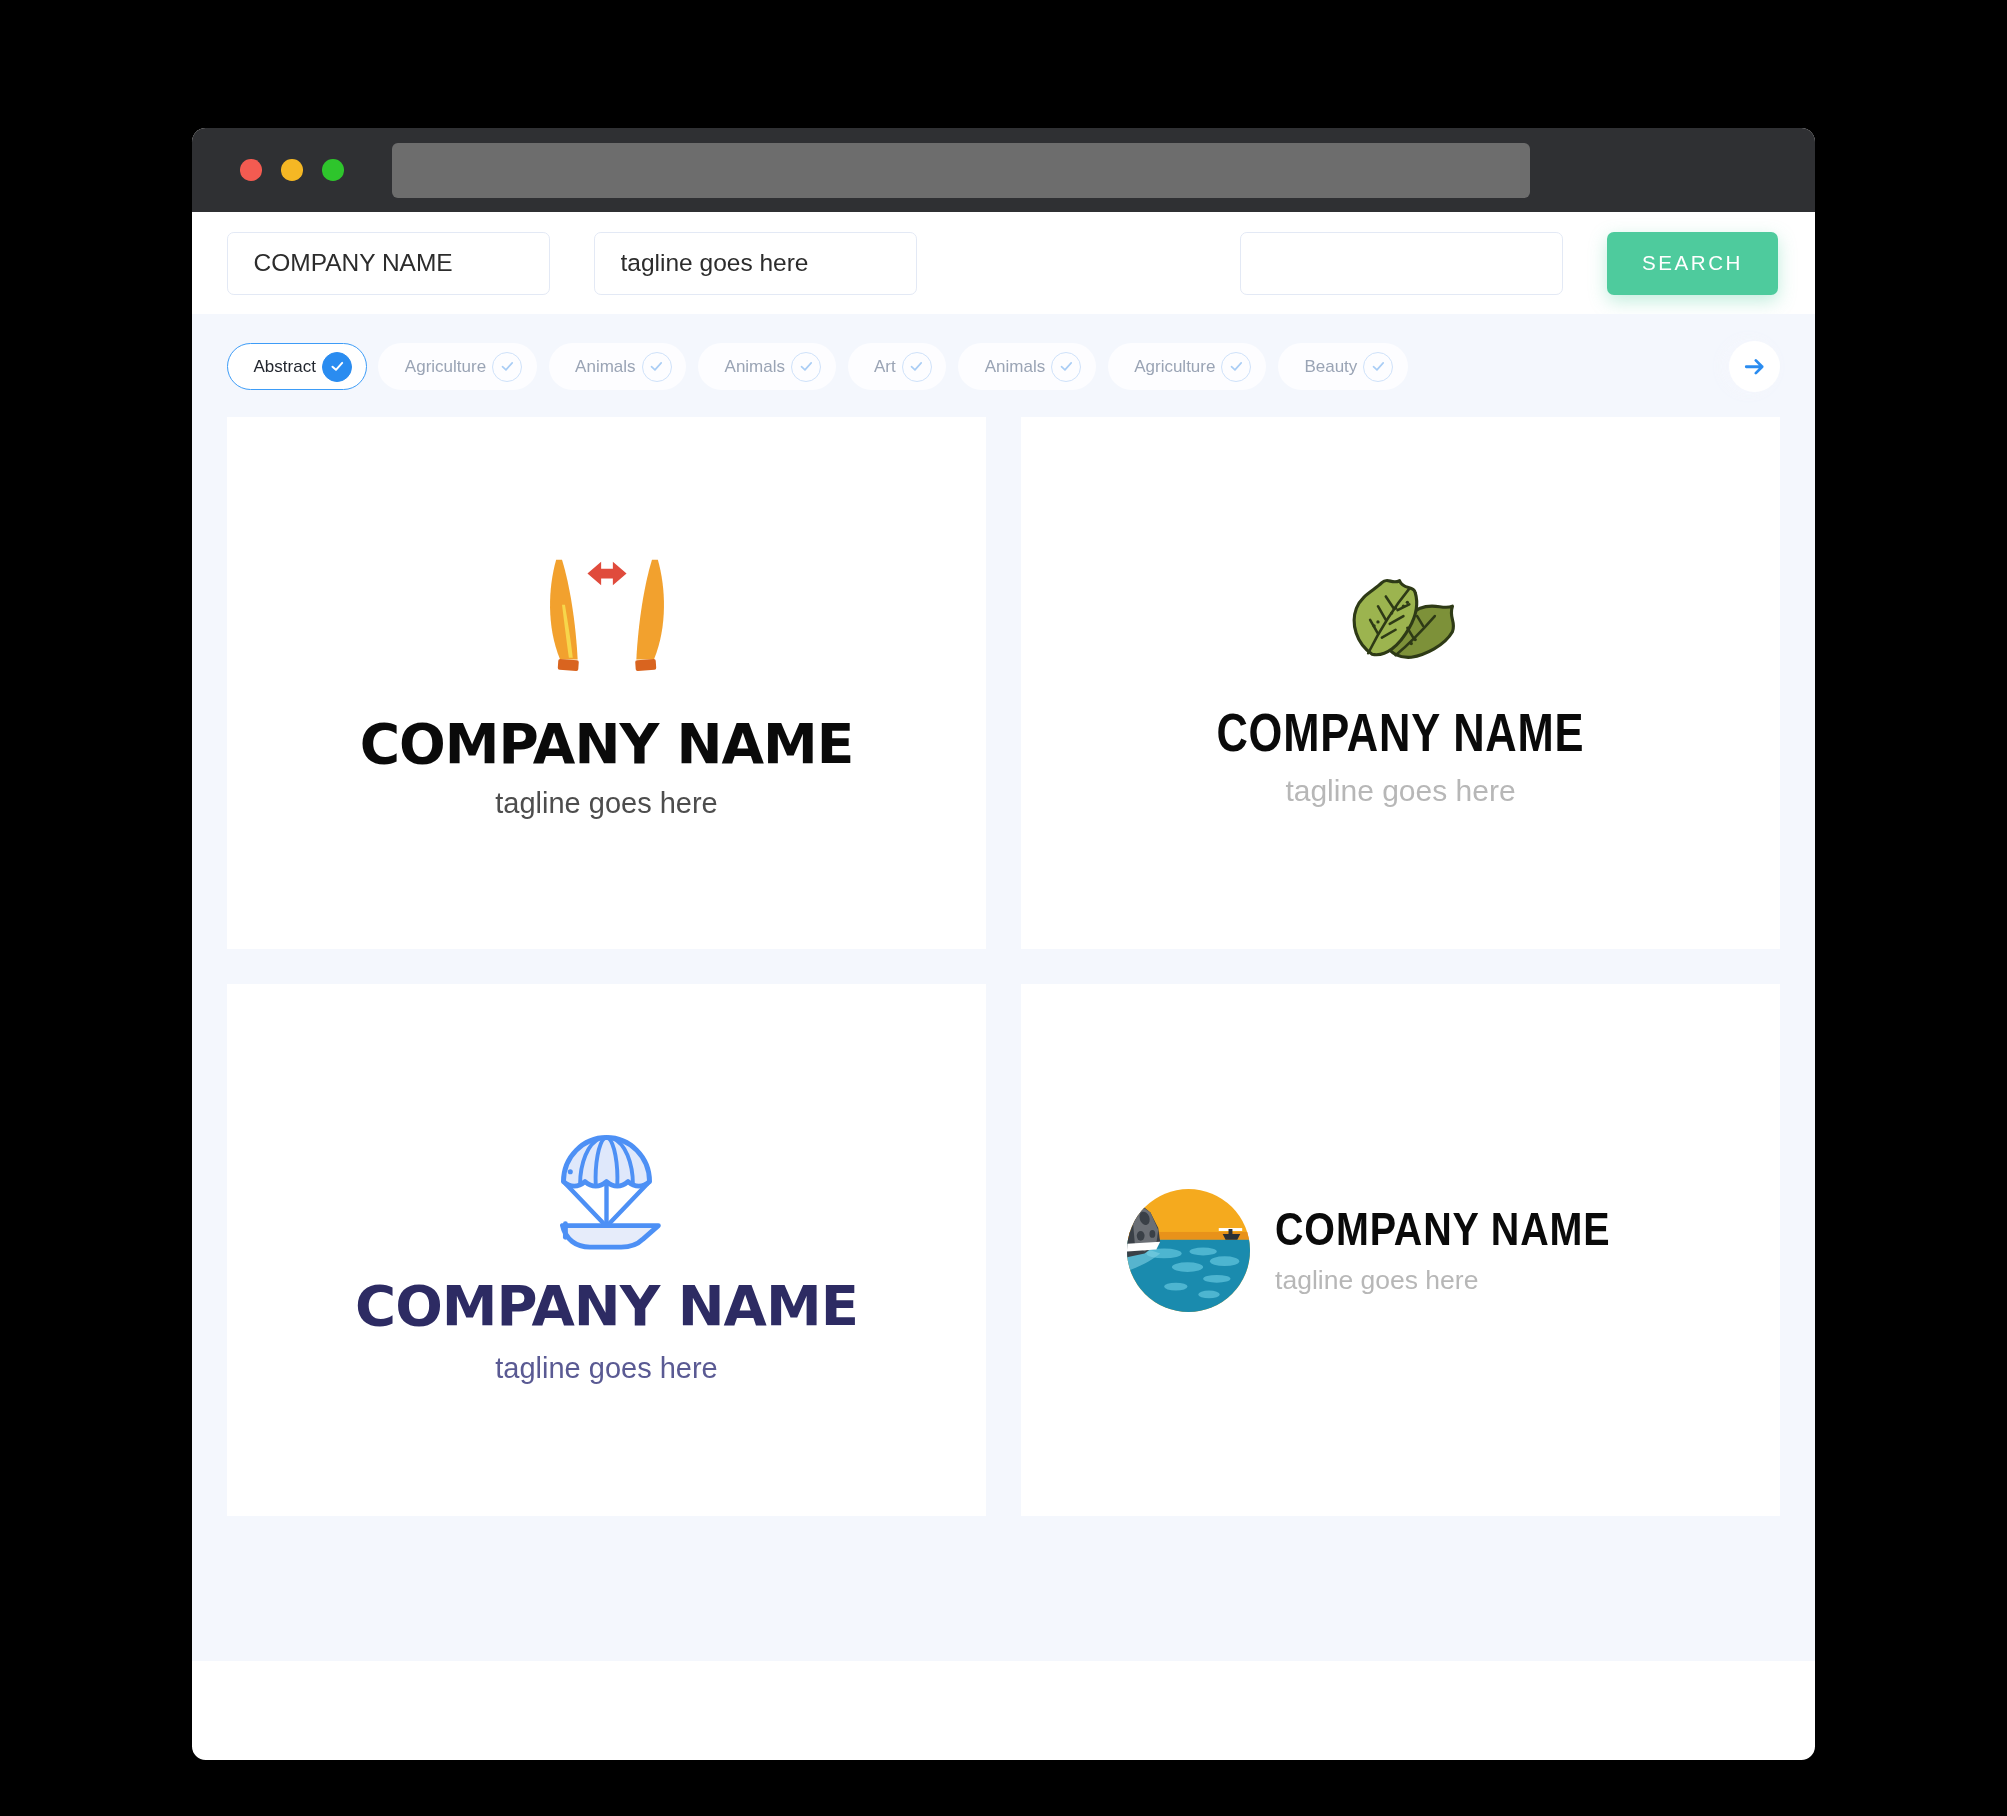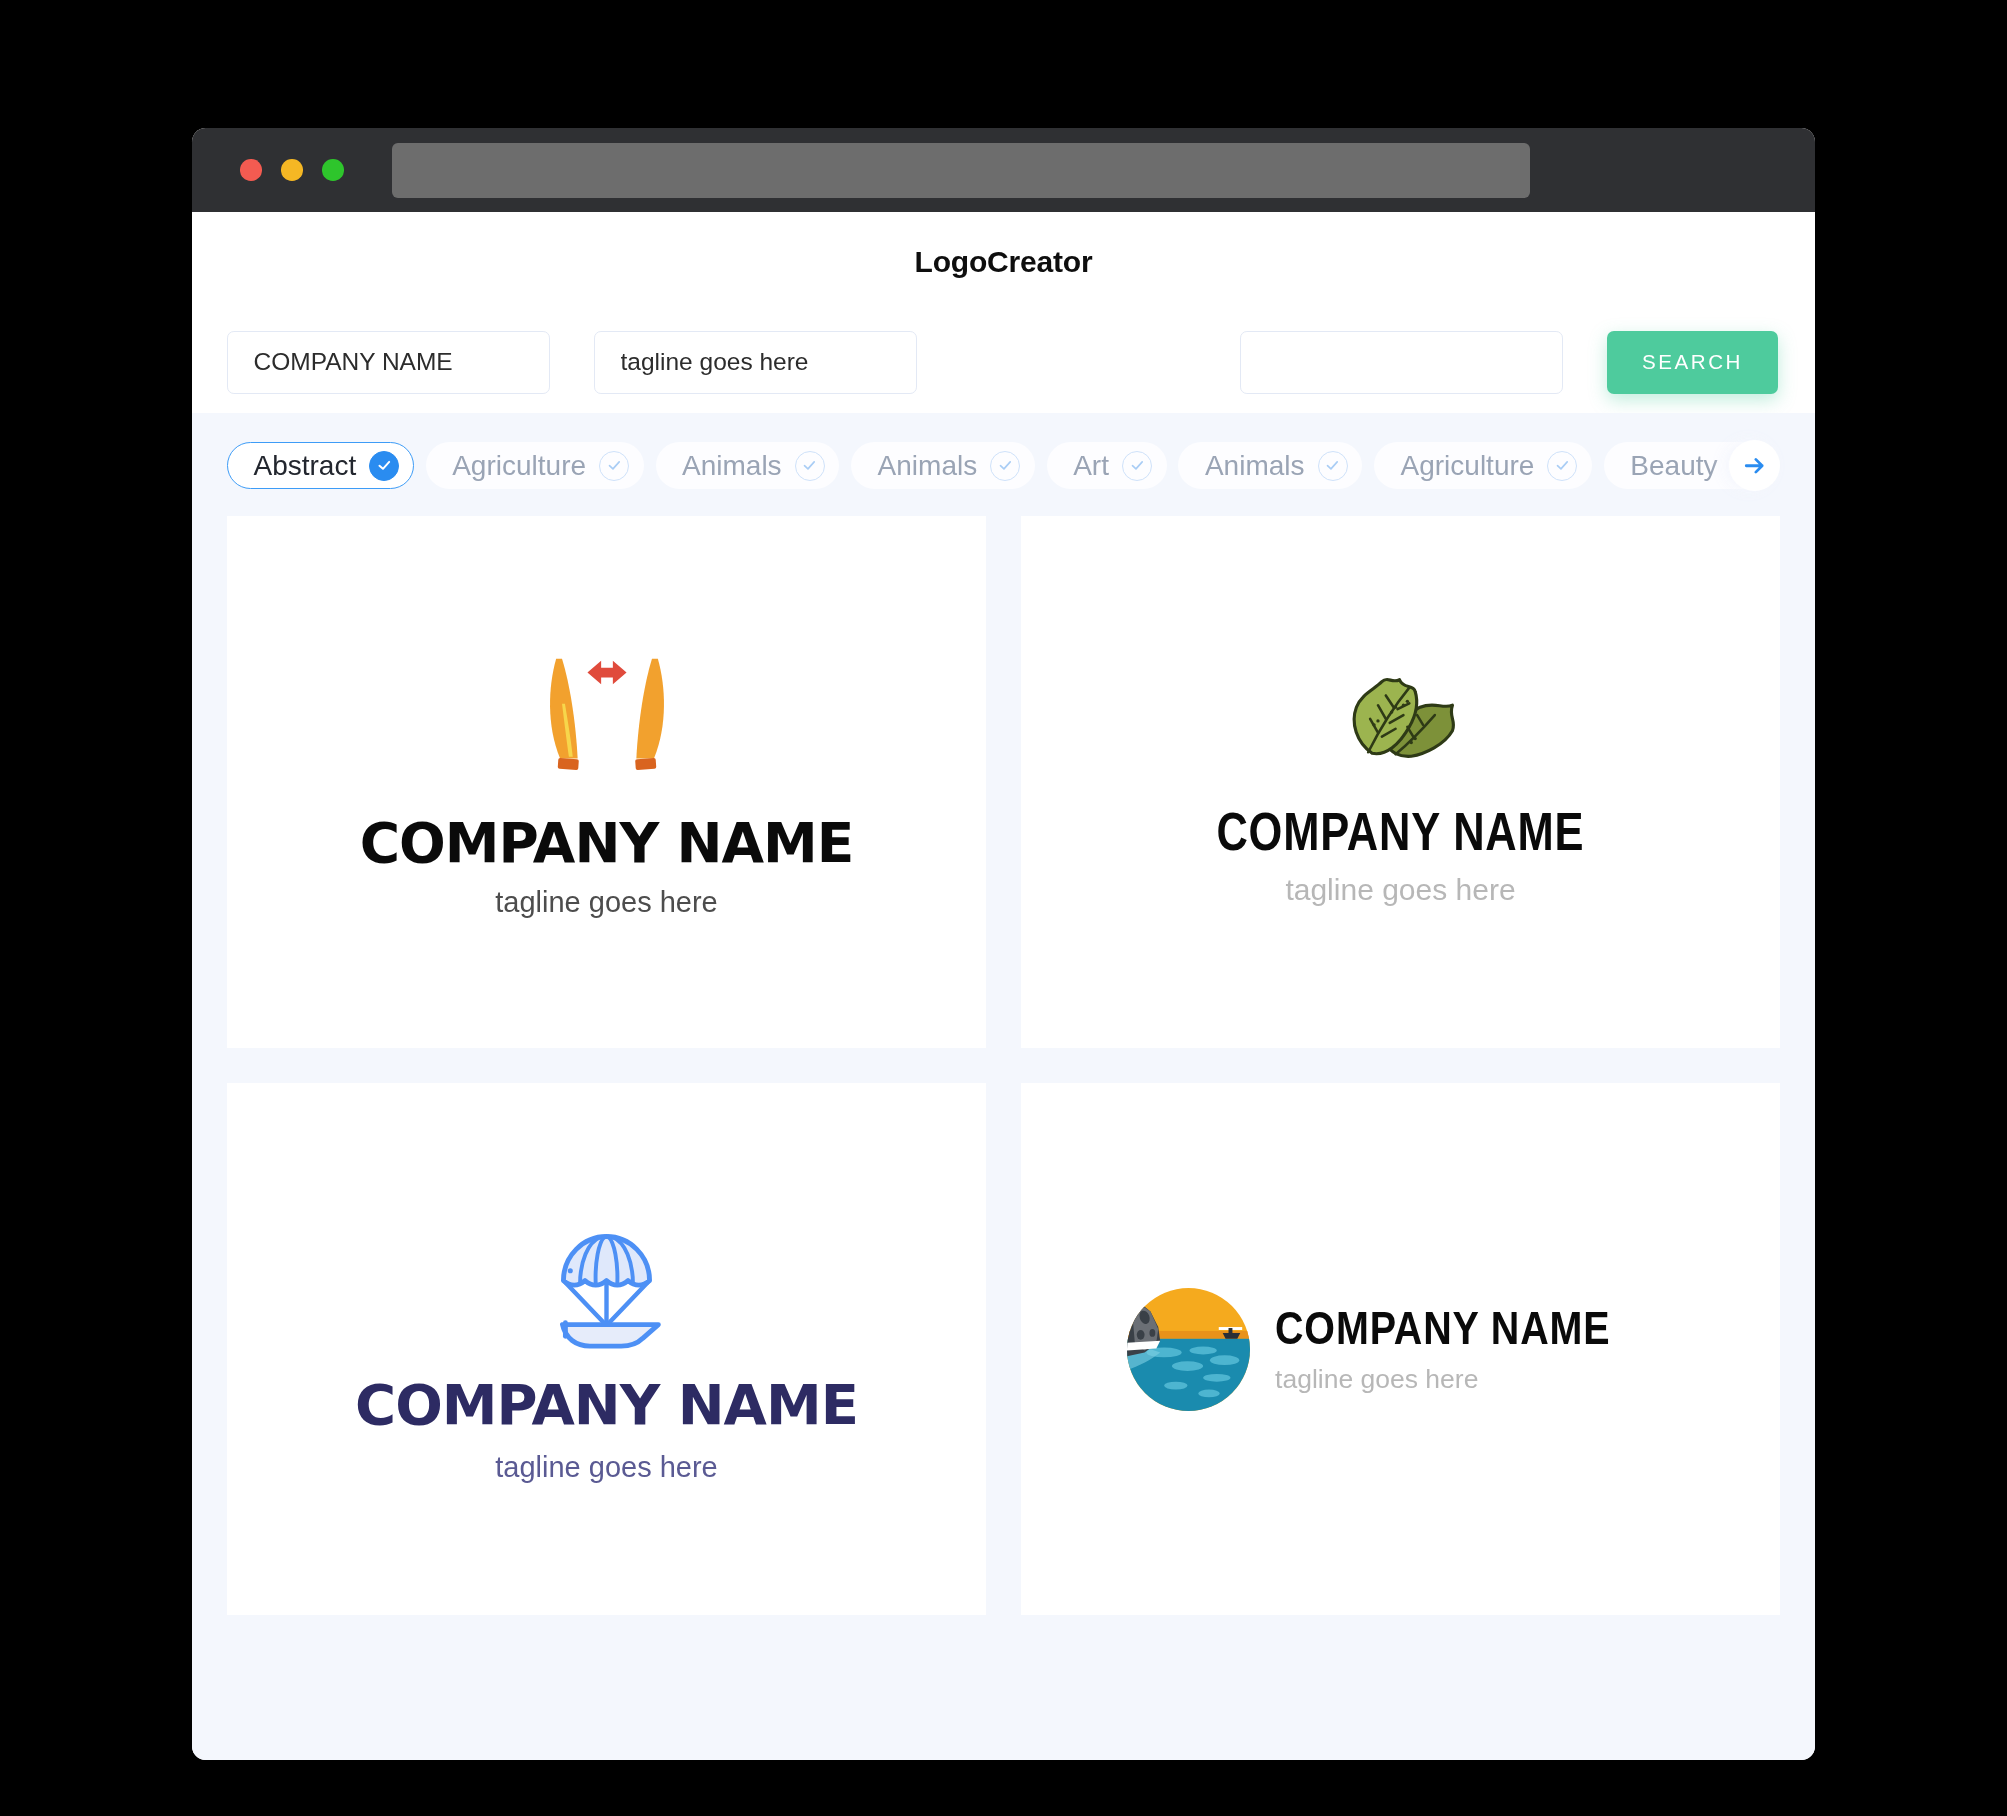--- a/index.html
+++ b/index.html
@@ -110,23 +110,23 @@
     gap: 11.8px;
     position: relative;
     overflow: hidden;
   }
   .chip {
     height: 47px;
     border-radius: 25.5px;
     background: #fdfdff;
     display: flex;
     align-items: center;
-    gap: 13px;
+    gap: 6px;
     padding: 0 13.7px 0 25.5px;
-    font-size: 28px;
+    font-size: 17px;
     color: #9aa4b5;
     white-space: nowrap;
     border: 1px solid transparent;
     cursor: pointer;
     flex: none;
   }
   .chip.selected {
     background: #ffffff;
     color: #22262e;
     border: 1px solid #3d9cf7;
@@ -207,23 +207,20 @@
 
     <div class="titlebar">
       <div class="traffic">
         <span class="dot red"></span>
         <span class="dot yellow"></span>
         <span class="dot green"></span>
       </div>
       <div class="urlbar" title=""></div>
     </div>
 
-    <div class="app-header">
-      <div class="app-title">LogoCreator</div>
-    </div>
 
     <div class="search-row">
       <input class="field field-company" value="COMPANY NAME" style="">
       <input class="field field-tagline" value="tagline goes here" style="">
       <input class="field field-blank" value="" style="">
       <button class="search-btn">SEARCH</button>
     </div>
 
     <div class="content">
 

